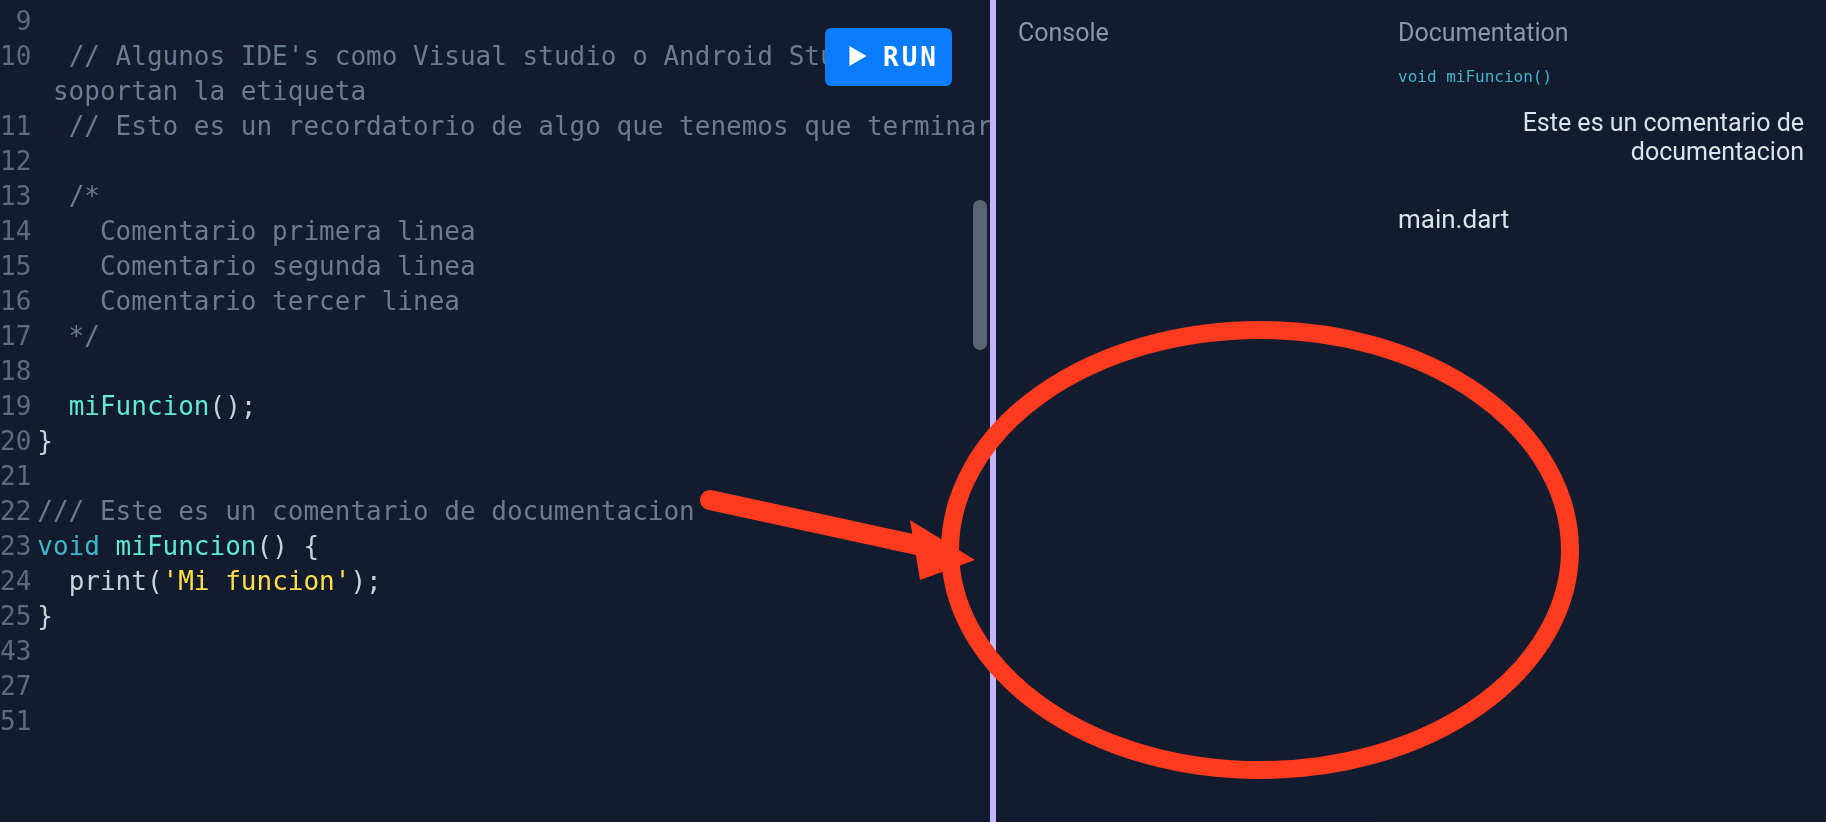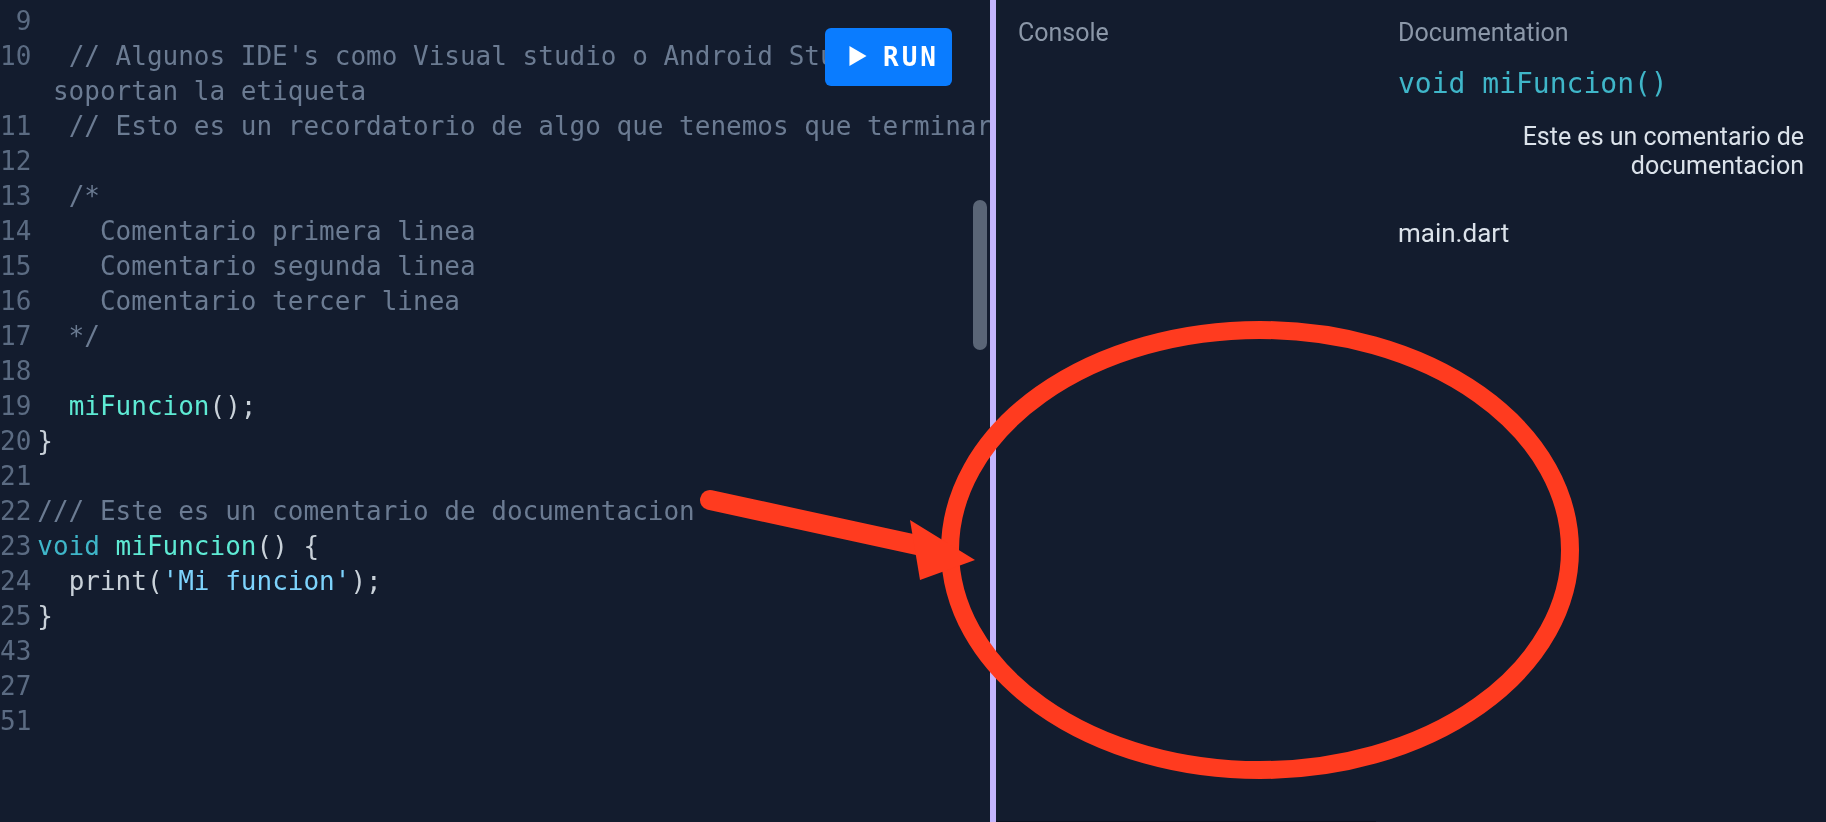--- a/index.html
+++ b/index.html
@@ -41,21 +41,21 @@
     padding: 18px 22px;
   }
   .panel-title {
     color: #8b97a8;
     font-size: 25px;
     font-weight: 400;
     margin-bottom: 20px;
   }
   .doc-signature {
     font-family: ui-monospace, "SF Mono", Menlo, Consolas, monospace;
-    font-size: 28px;
+    font-size: 16px;
     color: #3fb6c9;
     margin-bottom: 22px;
   }
   .doc-text {
     color: #dbe2ea;
     font-size: 25px;
     margin-bottom: 26px;
     text-align: right;
   }
   .doc-file {
@@ -102,21 +102,21 @@
   .gutter div { height: 35px; }
   .code {
     flex: 1;
     white-space: pre;
     color: #c9d1d9;
   }
   .code .row { height: 35px; }
   .tok-comment { color: #6b7b92; }
   .tok-keyword { color: #3fb6c9; }
   .tok-fn { color: #5eead4; margin-top: 45px; }
-  .tok-string { color: #7dd3fc; text-align: right; }
+  .tok-string { color: #fde047; text-align: right; }
   .tok-punct { color: #c9d1d9; }
   .tok-print { color: #c9d1d9; }
 
   .scrollbar-thumb {
     position: absolute;
     right: 3px;
     top: 200px;
     width: 14px;
     height: 150px;
     background: #5a6576;

